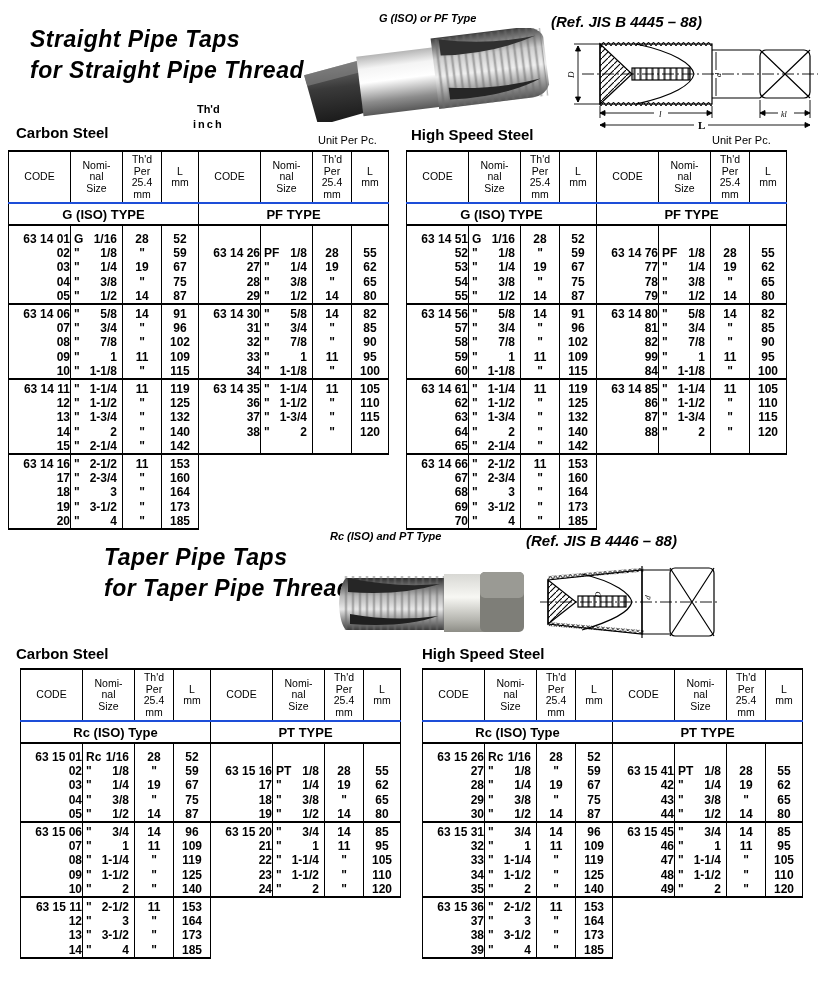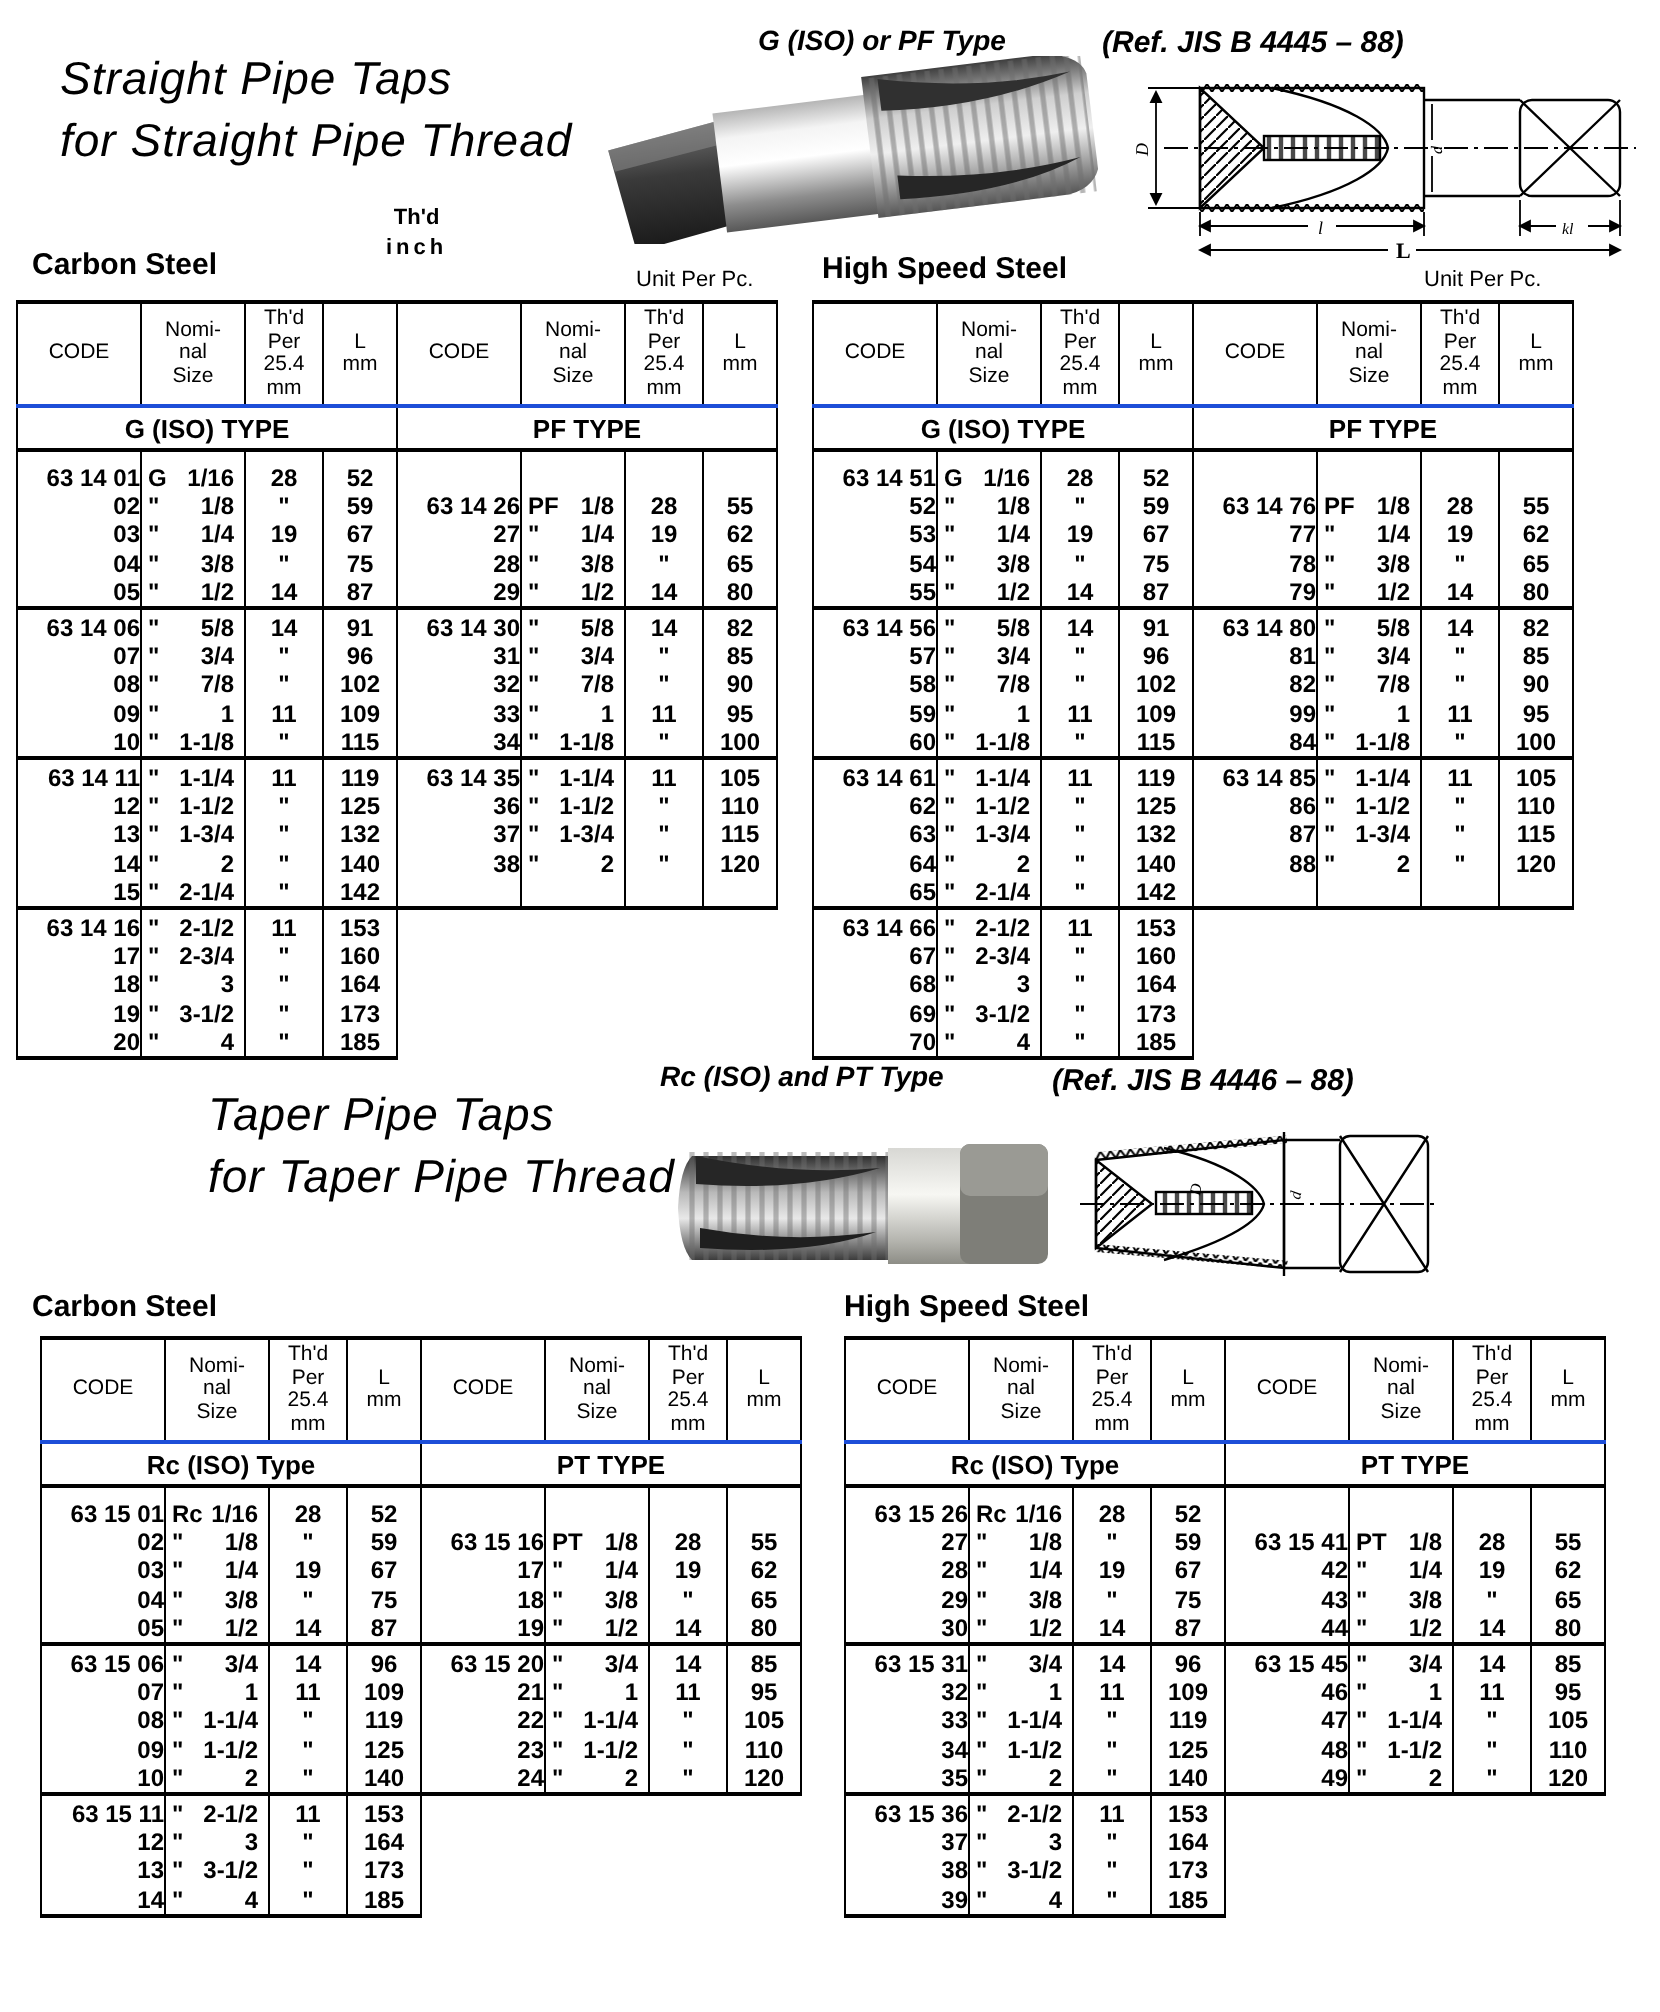--- a/index.html
+++ b/index.html
@@ -1,20 +1,20 @@
 <!DOCTYPE html>
 <html><head>
 <meta charset="utf-8">
 <style>
   html,body{margin:0;padding:0;background:#fff;}
   .page{position:relative;width:830px;height:1006px;background:#fff;overflow:hidden;
         font-family:"Liberation Sans", sans-serif;color:#000;}
   .abs{position:absolute;}
-  .main-title{font-style:italic;font-weight:normal;font-size:23px;line-height:31px;letter-spacing:.5px;}
-  .type-label{font-style:italic;font-weight:bold;font-size:14px;}
+  .main-title{font-style:italic;font-weight:bold;font-size:23px;line-height:31px;letter-spacing:.5px;}
+  .type-label{font-style:italic;font-weight:bold;font-size:11px;}
   .ref-label{font-style:italic;font-weight:bold;font-size:15px;}
   .material{font-weight:bold;font-size:15px;}
   .unit{font-size:11px;}
   .thd-inch{font-weight:bold;font-size:11px;text-align:center;line-height:15px;}
   .thd-inch .l2{letter-spacing:2px;}
 
   table.cat{border-collapse:collapse;table-layout:fixed;font-size:12px;font-weight:bold;}
   table.cat th,table.cat td{border-left:1px solid #000;border-right:1px solid #000;padding:0;margin:0;}
   table.cat th.colhead{border-top:2px solid #000;border-bottom:2px solid #1d4ed8;
       font-weight:normal;font-size:10.5px;line-height:11.5px;text-align:center;vertical-align:middle;

